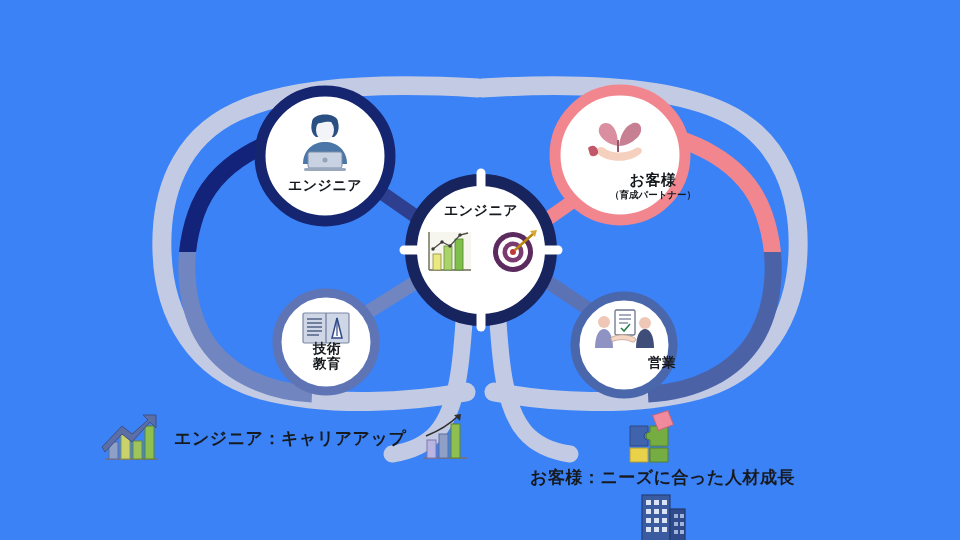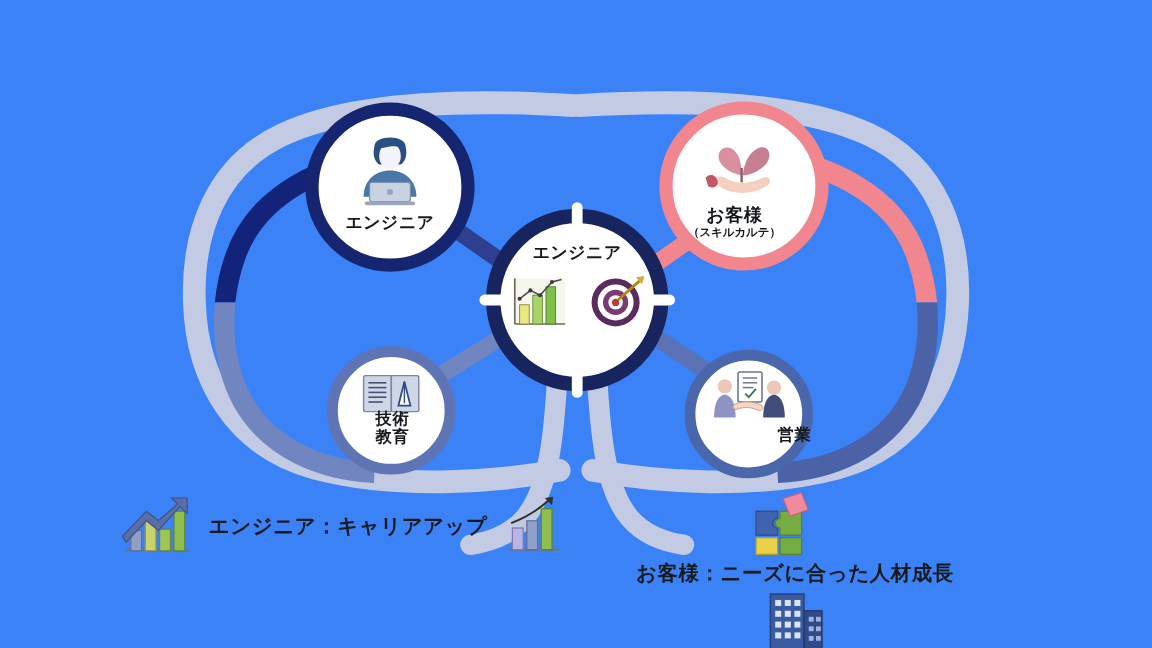--- a/index.html
+++ b/index.html
@@ -30,21 +30,21 @@
   .node-label {
     position: absolute;
     text-align: center;
     color: #15181c;
     font-weight: bold;
     letter-spacing: 0.5px;
     pointer-events: none;
     line-height: 1.12;
   }
   .lbl-engineer { left: 258px; top: 178px; width: 134px; font-size: 14px; }
-  .lbl-customer { left: 545px; top: 172px; width: 134px; font-size: 15px; }
+  .lbl-customer { left: 586px; top: 172px; width: 134px; font-size: 15px; }
   .lbl-customer .sub { display: block; font-size: 9.5px; margin-top: 1px; letter-spacing: 0; }
   .lbl-tech { left: 275px; top: 341px; width: 104px; font-size: 13.5px; font-family: Liberation Serif, serif; }
   .lbl-sales { left: 572px; top: 355px; width: 104px; font-size: 13.5px; text-align: right; }
   .lbl-center-top { left: 405px; top: 203px; width: 152px; font-size: 14px; }
   .lbl-center-bottom { left: 405px; top: 270px; width: 152px; font-size: 15px; }
 
   .bottom-row {
     position: absolute;
     display: flex;
     align-items: center;
@@ -215,21 +215,21 @@
       <path d="M 17 -21 L 24 -22 L 22 -15 Z" fill="#d8a93a"></path>
     </g>
   </svg>
 
   <div class="node-label lbl-engineer">
     <span>エンジニア</span>
   </div>
 
   <div class="node-label lbl-customer">
     <span>お客様</span>
-    <span class="sub">（スキルカルテ）</span>
+    <span class="sub">（育成パートナー）</span>
   </div>
 
   <div class="node-label lbl-tech">
     <div>技術</div>
     <div>教育</div>
   </div>
 
   <div class="node-label lbl-sales">
     <span>営業</span>
   </div>

